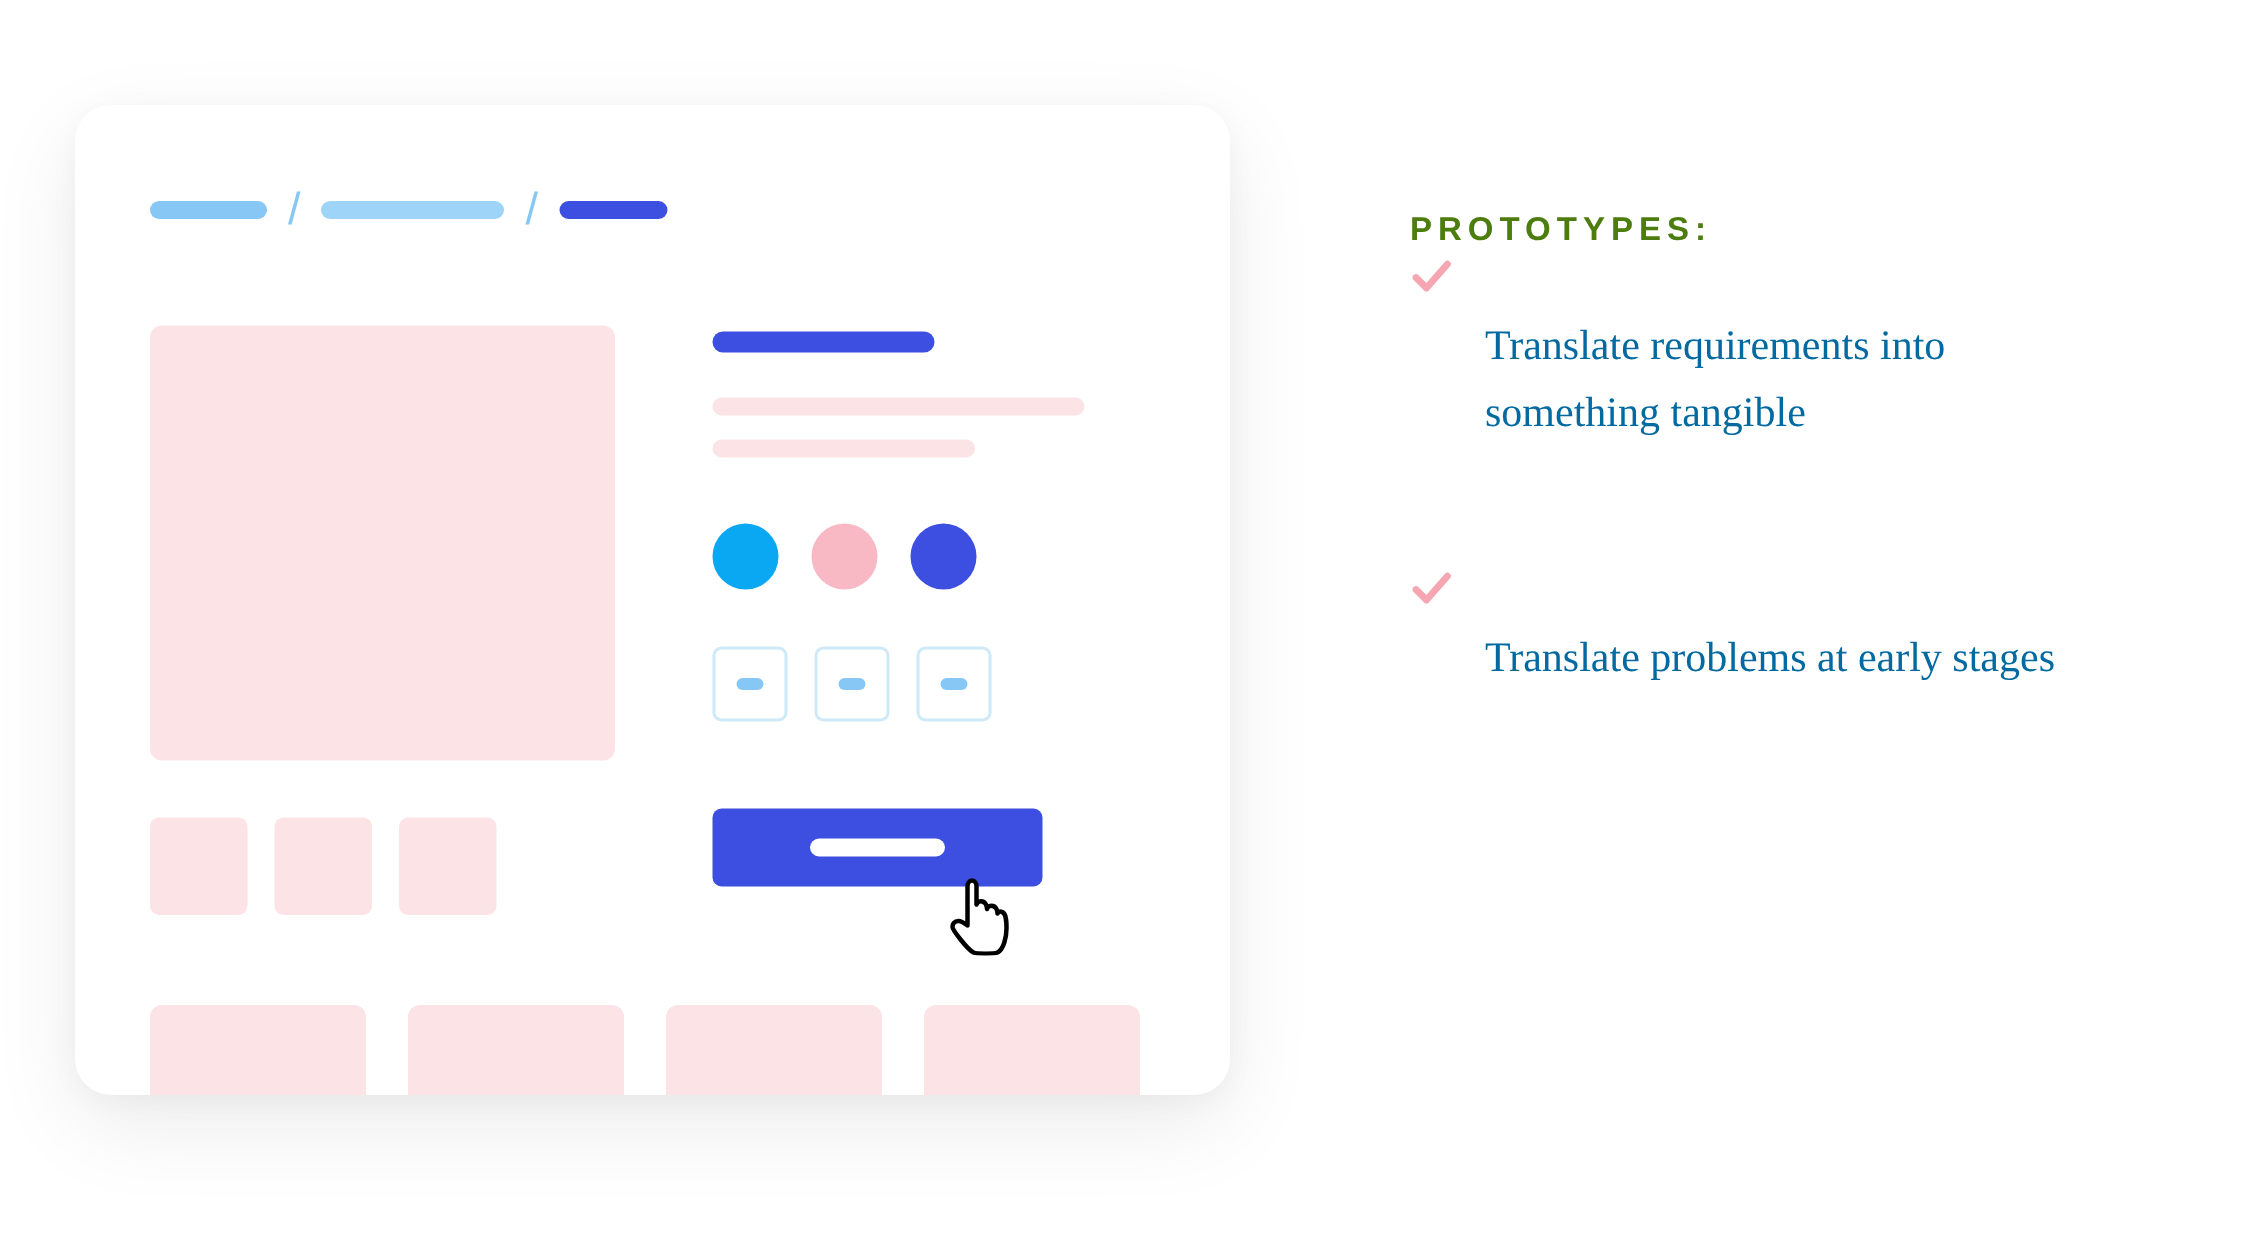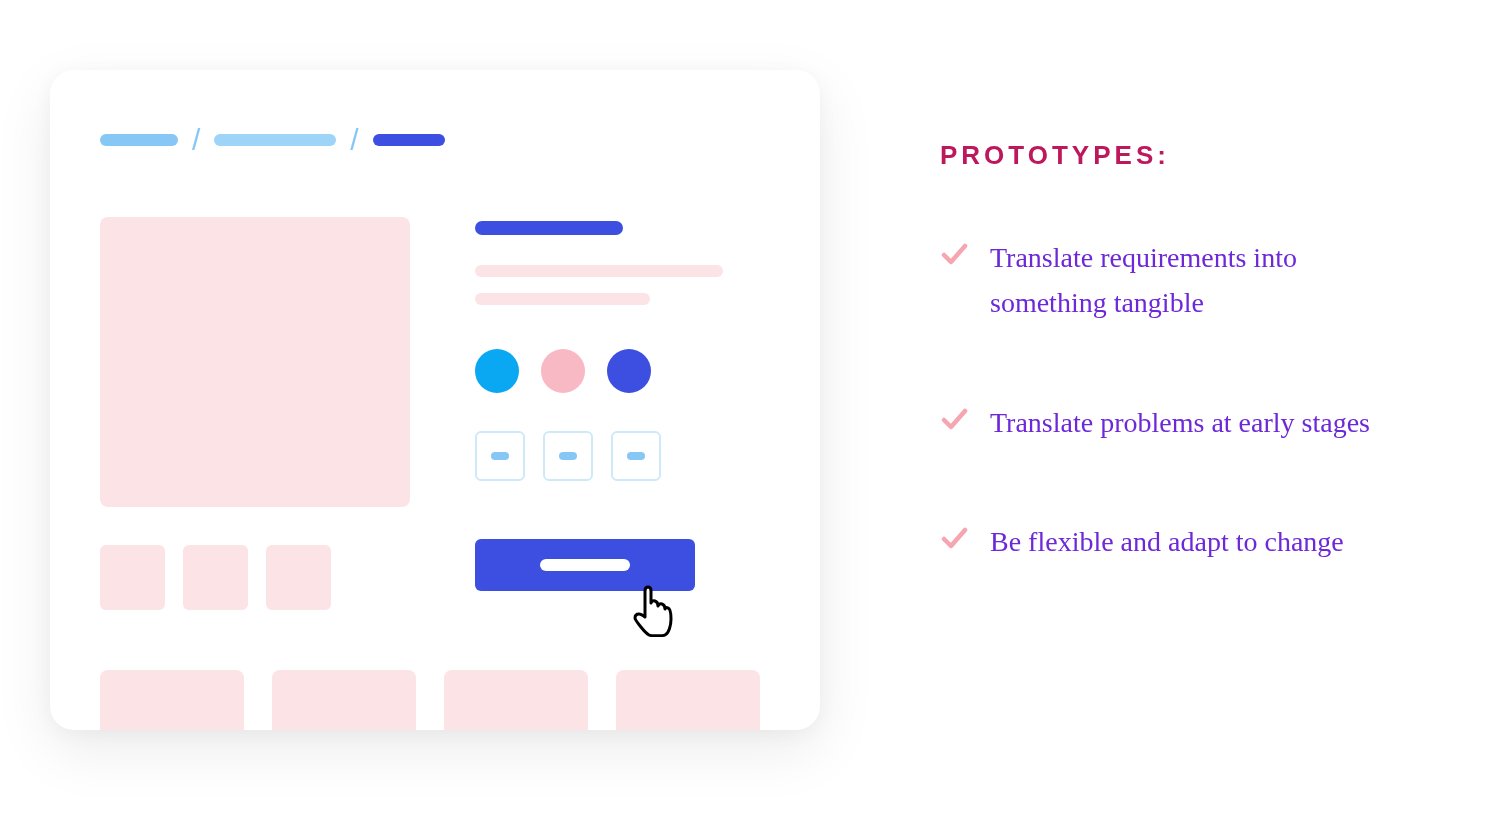--- a/index.html
+++ b/index.html
@@ -152,43 +152,43 @@
       background: #fbe3e6;
       border-radius: 8px;
     }
     
     .text-col {
       padding-top: 70px;
       width: 480px;
     }
     .heading {
       font-family: -apple-system, BlinkMacSystemFont, 'Segoe UI', Arial, sans-serif;
-      color: #be185d;
-      font-size: 26px;
+      color: #4d7c0f;
+      font-size: 22px;
       font-weight: 700;
       letter-spacing: 4px;
-      margin-bottom: 65px;
     }
     .bullet {
       display: flex;
       gap: 22px;
       margin-bottom: 75px;
       align-items: flex-start;
     }
     .check-icon {
       flex-shrink: 0;
       width: 28px;
       height: 28px;
       margin-top: 4px;
     }
     .bullet-text {
-      color: #6d28d9;
+      color: #0369a1;
       font-size: 28px;
       line-height: 1.6;
       font-family: Georgia, 'Times New Roman', serif;
+      margin-top: 43px;
     }
   </style>
 </head>
 <body>
 
 <div class="wireframe-card">
   <div class="breadcrumb">
     <div class="crumb crumb-1"></div>
     <span class="crumb-sep">/</span>
     <div class="crumb crumb-2"></div>
@@ -256,19 +256,13 @@
     <div class="bullet-text">Translate requirements into something tangible</div>
   </div>
 
   <div class="bullet">
     <svg class="check-icon" viewBox="0 0 28 28">
       <path d="M 4 15 L 11 22 L 25 6" fill="none" stroke="#f5a6b1" stroke-width="4.5" stroke-linecap="round" stroke-linejoin="round"></path>
     </svg>
     <div class="bullet-text">Translate problems at early stages</div>
   </div>
 
-  <div class="bullet">
-    <svg class="check-icon" viewBox="0 0 28 28">
-      <path d="M 4 15 L 11 22 L 25 6" fill="none" stroke="#f5a6b1" stroke-width="4.5" stroke-linecap="round" stroke-linejoin="round"></path>
-    </svg>
-    <div class="bullet-text">Be flexible and adapt to change</div>
-  </div>
 </div>
 
 </body></html>

